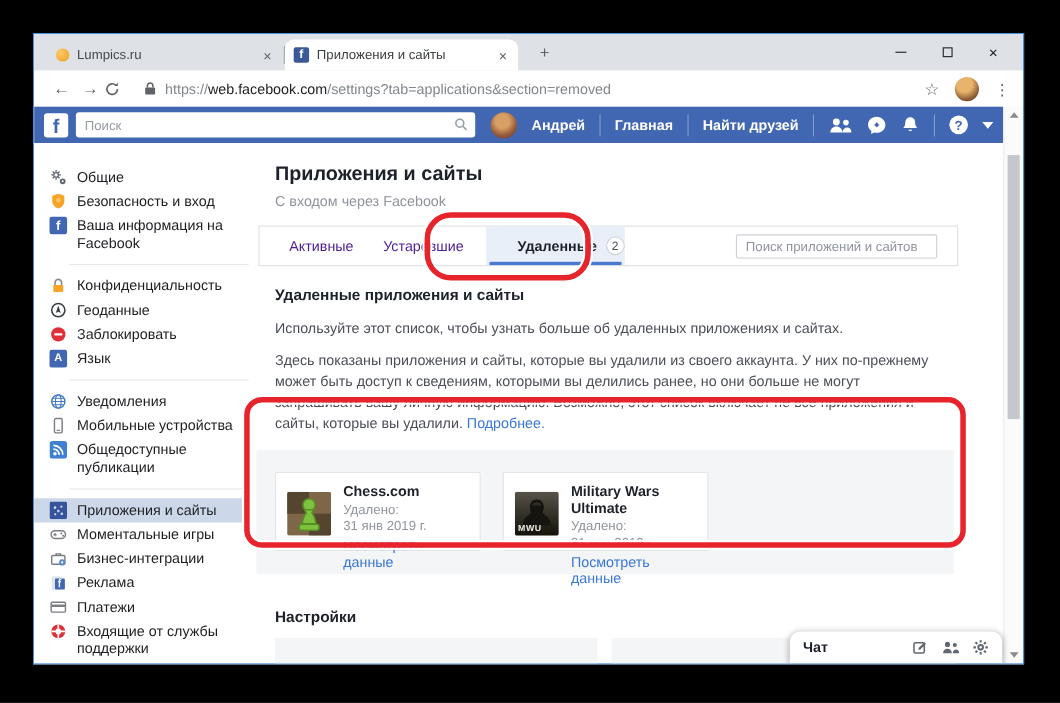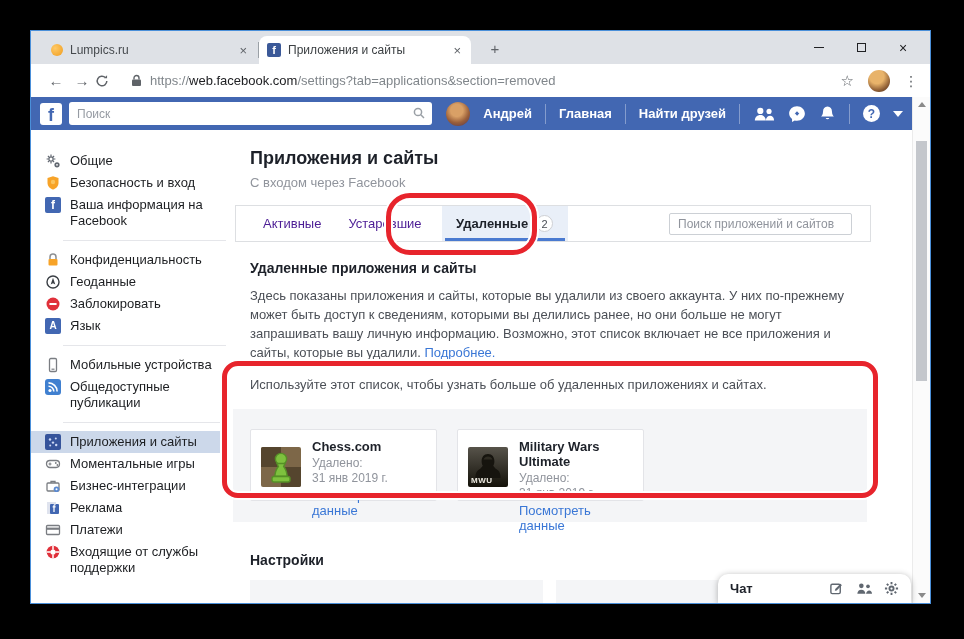--- a/index.html
+++ b/index.html
@@ -73,21 +73,21 @@
                display:flex; align-items:center; justify-content:center; }
 
   
   .content { flex:1; position:relative; padding:18px 0 0 24px; }
   .page-title { font-size:18px; font-weight:bold; color:#1d2129; }
   .page-sub { font-size:13px; color:#90949c; margin-top:6px; }
 
   .tabbar { margin:15px 41px 0 -15px; height:37px; border:1px solid #dddfe2; position:relative;
             display:flex; align-items:stretch; }
   .ftab { display:flex; align-items:center; font-size:13px; color:#4c1d95; margin-left:27px; }
-  .ftab-active { margin-left:20px; width:126px; background:#e9eff8; display:flex; align-items:center; justify-content:center;
+  .ftab-active { margin-left:20px; width:126px; background:#e9eff8; display:flex; align-items:center; justify-content:flex-end;
                  gap:8px; font-size:13px; font-weight:bold; color:#1d2129; position:relative; }
   .ftab-underline { position:absolute; left:3px; right:3px; bottom:0; height:3px; background:#4a7ad0; }
   .ftab-badge { width:17px; height:17px; border-radius:50%; background:#fff; border:1px solid #ced0d4;
                 font-size:11px; font-weight:normal; color:#4b4f56; display:flex; align-items:center; justify-content:center; }
   .apps-search { position:absolute; right:18px; top:7px; width:183px; height:22px; border:1px solid #ccd0d5; border-radius:2px;
                  font-size:12px; padding:0 8px; color:#1d2129; font-family:"Liberation Sans", sans-serif; outline:none; }
   .apps-search::placeholder { color:#90949c; }
 
   .sec-heading { margin-top:18px; font-size:14px; font-weight:bold; color:#1d2129; }
   .para { margin-top:10px; font-size:13px; line-height:19px; color:#4b4f56; width:612px; }
@@ -286,20 +286,30 @@
         <span>Заблокировать</span>
       </div>
       <div class="side-item">
         <span class="ic ic-letter" style="font-size:10px">A</span>
         <span>Язык</span>
       </div>
       <div class="side-div"></div>
       <div class="side-item">
         <span class="ic">
             <svg viewBox="0 0 16 16" width="16" height="16">
+              <circle cx="8" cy="8" r="6" fill="#fff" stroke="#467bbf" stroke-width="1.3"></circle>
+              <ellipse cx="8" cy="8" rx="2.6" ry="6" fill="none" stroke="#467bbf" stroke-width="1"></ellipse>
+              <path d="M2.2 8h11.6M3 5h10M3 11h10" stroke="#467bbf" stroke-width="1" fill="none"></path>
+            </svg>
+          </span>
+        <span>Уведомления</span>
+      </div>
+      <div class="side-item">
+        <span class="ic">
+            <svg viewBox="0 0 16 16" width="16" height="16">
               <rect x="4.5" y="1.5" width="7" height="13" rx="1.3" fill="#fff" stroke="#7a7d82" stroke-width="1.3"></rect>
               <path d="M6.5 12.2h3" stroke="#7a7d82" stroke-width="1.2"></path>
             </svg>
           </span>
         <span>Мобильные устройства</span>
       </div>
       <div class="side-item">
         <span class="ic">
             <svg viewBox="0 0 16 16" width="16" height="16">
               <rect width="16" height="16" rx="3" fill="#4080d0"></rect>
@@ -388,22 +398,22 @@
         <div class="ftab">Устаревшие</div>
         <div class="ftab-active">
           <span>Удаленные</span>
           <span class="ftab-badge">2</span>
           <span class="ftab-underline"></span>
         </div>
         <input class="apps-search" placeholder="Поиск приложений и сайтов" style="">
       </div>
 
       <div class="sec-heading">Удаленные приложения и сайты</div>
+      <div class="para para2">Используйте этот список, чтобы узнать больше об удаленных приложениях и сайтах.</div>
       <div class="para"><span>Здесь показаны приложения и сайты, которые вы удалили из своего аккаунта. У них по-прежнему может быть доступ к сведениям, которыми вы делились ранее, но они больше не могут запрашивать вашу личную информацию. Возможно, этот список включает не все приложения и сайты, которые вы удалили. </span><a href="#">Подробнее.</a></div>
-      <div class="para para2">Используйте этот список, чтобы узнать больше об удаленных приложениях и сайтах.</div>
 
       <div class="apps-panel">
         <div class="app-card c1">
           <div class="app-icon">
             <svg viewBox="0 0 40 40" width="40" height="40">
                 <rect width="40" height="40" fill="#7d6748"></rect>
                 <rect width="20" height="20" fill="#55452e"></rect>
                 <rect x="20" y="20" width="20" height="20" fill="#55452e"></rect>
                 <circle cx="20" cy="12" r="5.6" fill="#7ec13e" stroke="#568f27" stroke-width="1.4"></circle>
                 <path d="M16 16.5h8l-1.4 3c2.4 2.6 3.3 7 3.6 9.7H13.8c.3-2.7 1.2-7.1 3.6-9.7Z" fill="#7ec13e" stroke="#568f27" stroke-width="1.4"></path>

